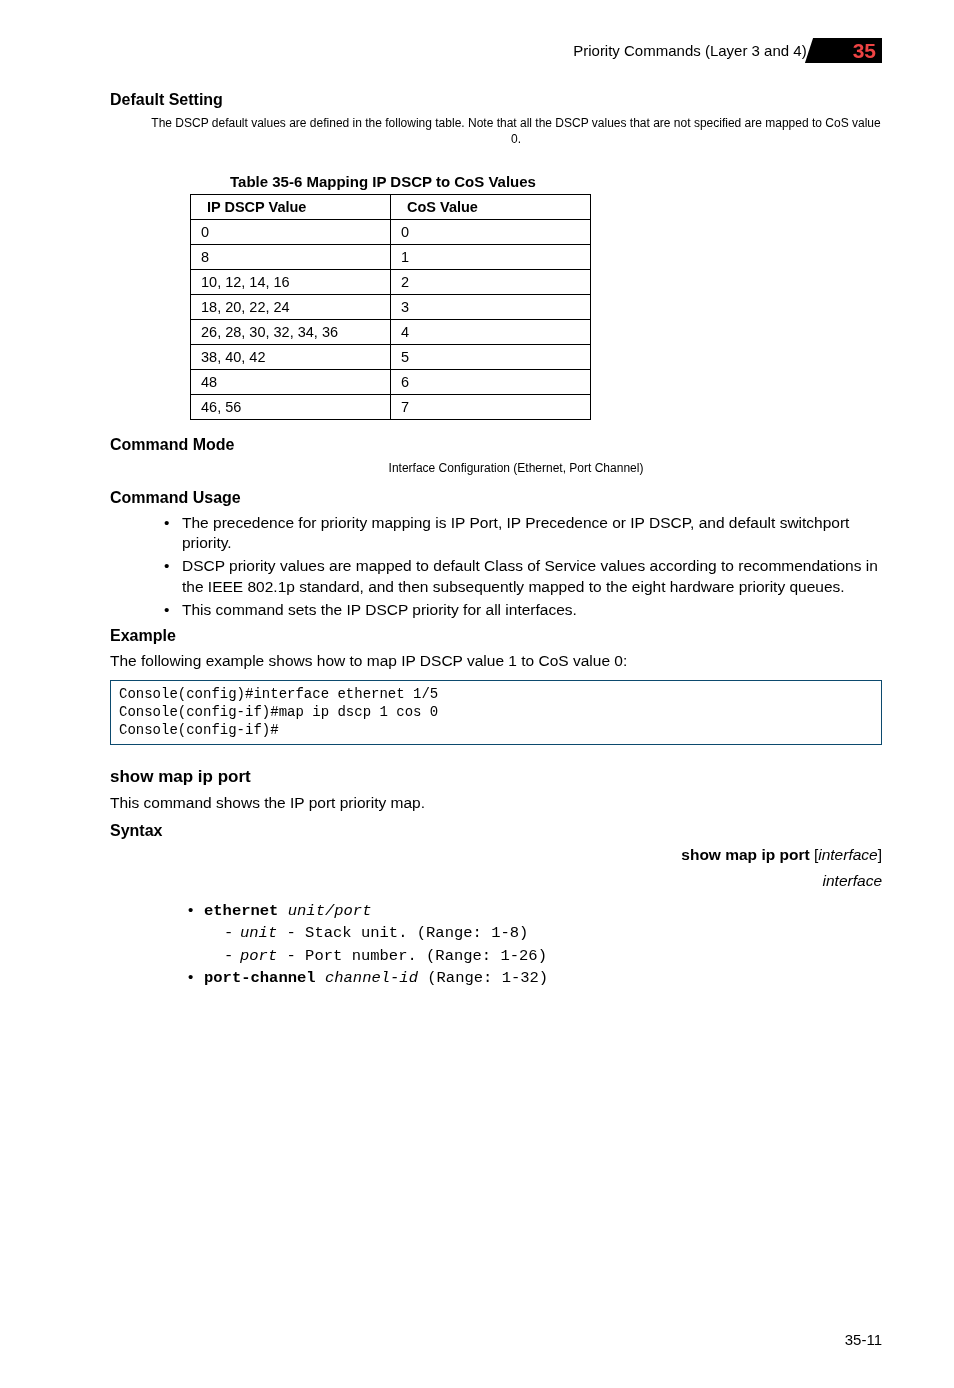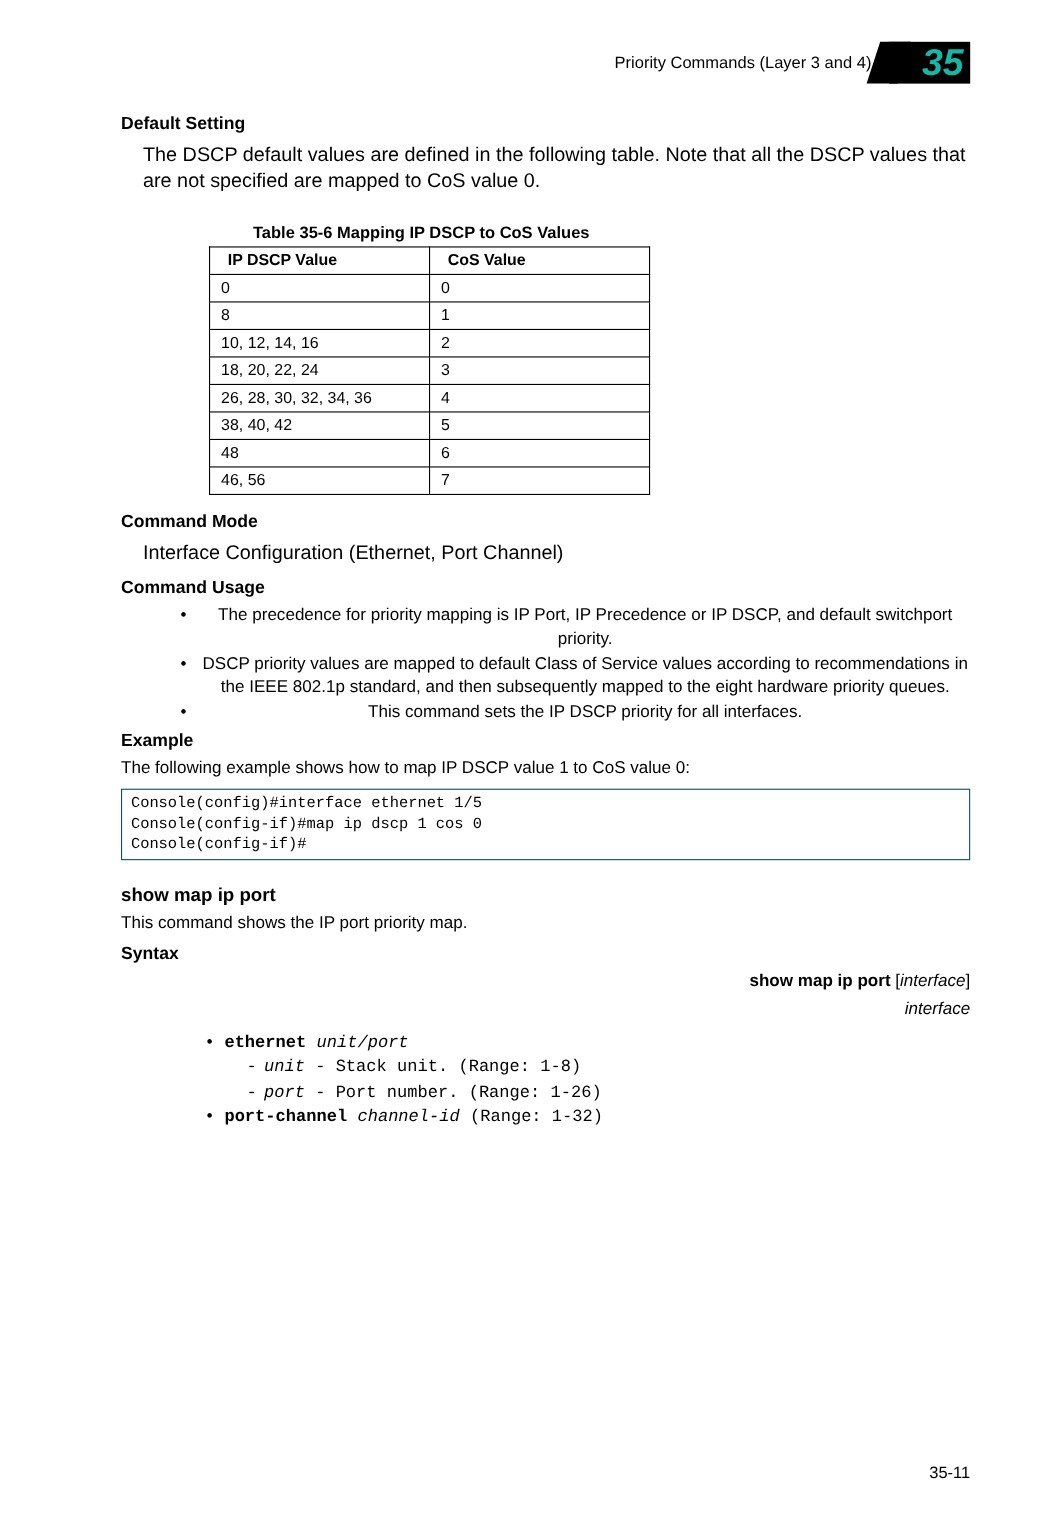--- a/index.html
+++ b/index.html
@@ -17,25 +17,24 @@
       justify-content: flex-end;
       align-items: center;
       gap: 16px;
       margin-bottom: 28px;
     }
     .header-text {
       font-size: 15px;
     }
     .chapter-badge {
       background: #000;
-      color: #14b8a6;
-      font-weight: bold;
-      font-size: 34px;
+      color: #ef4444;
+      font-weight: bold;
+      font-size: 21px;
       padding: 2px 6px 2px 30px;
-      font-style: italic;
       position: relative;
       line-height: 1;
     }
     .chapter-badge::before {
       content: '';
       position: absolute;
       left: -14px;
       top: 0;
       bottom: 0;
       width: 28px;
@@ -43,24 +42,25 @@
       transform: skewX(-18deg);
     }
     .chapter-badge span { position: relative; }
     h3.section {
       font-size: 16px;
       font-weight: bold;
       margin-top: 6px;
       margin-bottom: 6px;
     }
     .body-indent {
-      margin-left: 20px;
-      font-size: 18px;
+      margin-left: 40px;
+      font-size: 12px;
       line-height: 1.35;
       margin-bottom: 12px;
+      text-align: center;
     }
     .table-caption {
       font-weight: bold;
       font-size: 15px;
       text-align: left;
       margin-left: 120px;
       margin-top: 26px;
       margin-bottom: 4px;
     }
     table.dscp {
@@ -77,21 +77,20 @@
     table.dscp th {
       font-weight: bold;
       padding-left: 16px;
     }
     table.dscp th:first-child, table.dscp td:first-child { width: 200px; }
     table.dscp th:last-child, table.dscp td:last-child { width: 200px; }
     ul.bullets {
       list-style: none;
       margin-left: 54px;
       margin-bottom: 4px;
-      text-align: center;
     }
     ul.bullets > li {
       position: relative;
       padding-left: 18px;
       font-size: 15.5px;
       line-height: 1.35;
       margin-bottom: 2px;
     }
     ul.bullets > li::before {
       content: "•";

